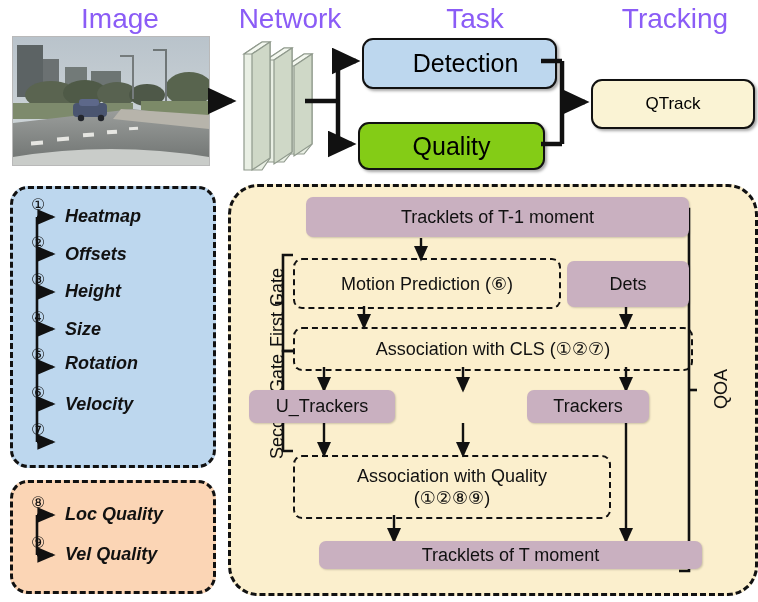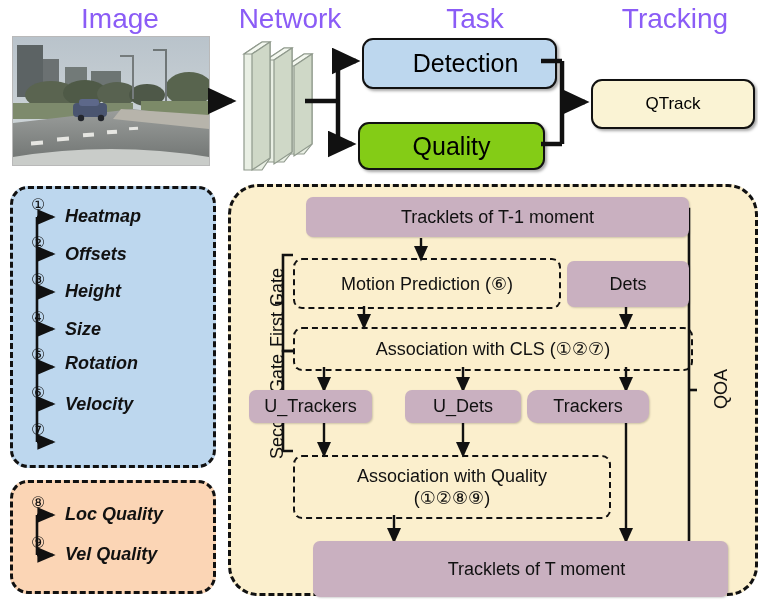--- a/index.html
+++ b/index.html
@@ -246,23 +246,22 @@
   <div class="vlabel" style="left:480px;top:222px;transform:rotate(-90deg);">QOA</div>
 
   <div class="abs mauve" style="left:75px;top:10px;width:383px;height:40px;">Tracklets of T-1 moment</div>
 
   <div class="abs dashbox" style="left:62px;top:71px;width:264px;height:47px;">Motion Prediction (⑥)</div>
 
   <div class="abs mauve" style="left:336px;top:74px;width:122px;height:46px;">Dets</div>
 
   <div class="abs dashbox" style="left:62px;top:140px;width:396px;height:40px;">Association with CLS (①②⑦)</div>
 
-  <div class="abs mauve" style="left:18px;top:203px;width:123px;height:33px;text-align:right;">U_Trackers</div>
-  <div class="abs mauve" style="left:174px;top:203px;width:116px;height:33px;">U_Dets</div>
-  <div class="abs mauve" style="left:296px;top:203px;width:122px;height:33px;border-radius:10px;">Trackers</div>
+  <div class="abs mauve" style="left:18px;top:203px;width:146px;height:33px;text-align:right;">U_Trackers</div>
+  <div class="abs mauve" style="left:296px;top:203px;width:122px;height:33px;">Trackers</div>
 
   <div class="abs dashbox" style="left:62px;top:268px;width:314px;height:60px;flex-direction:column;">
     <span>Association with Quality</span>
     <span>(①②⑧⑨)</span>
   </div>
 
-  <div class="abs mauve" style="left:82px;top:354px;width:383px;height:56px;padding-left:32px;">Tracklets of T moment</div>
+  <div class="abs mauve" style="left:88px;top:354px;width:383px;height:28px;">Tracklets of T moment</div>
 </div>
 
 </body></html>

